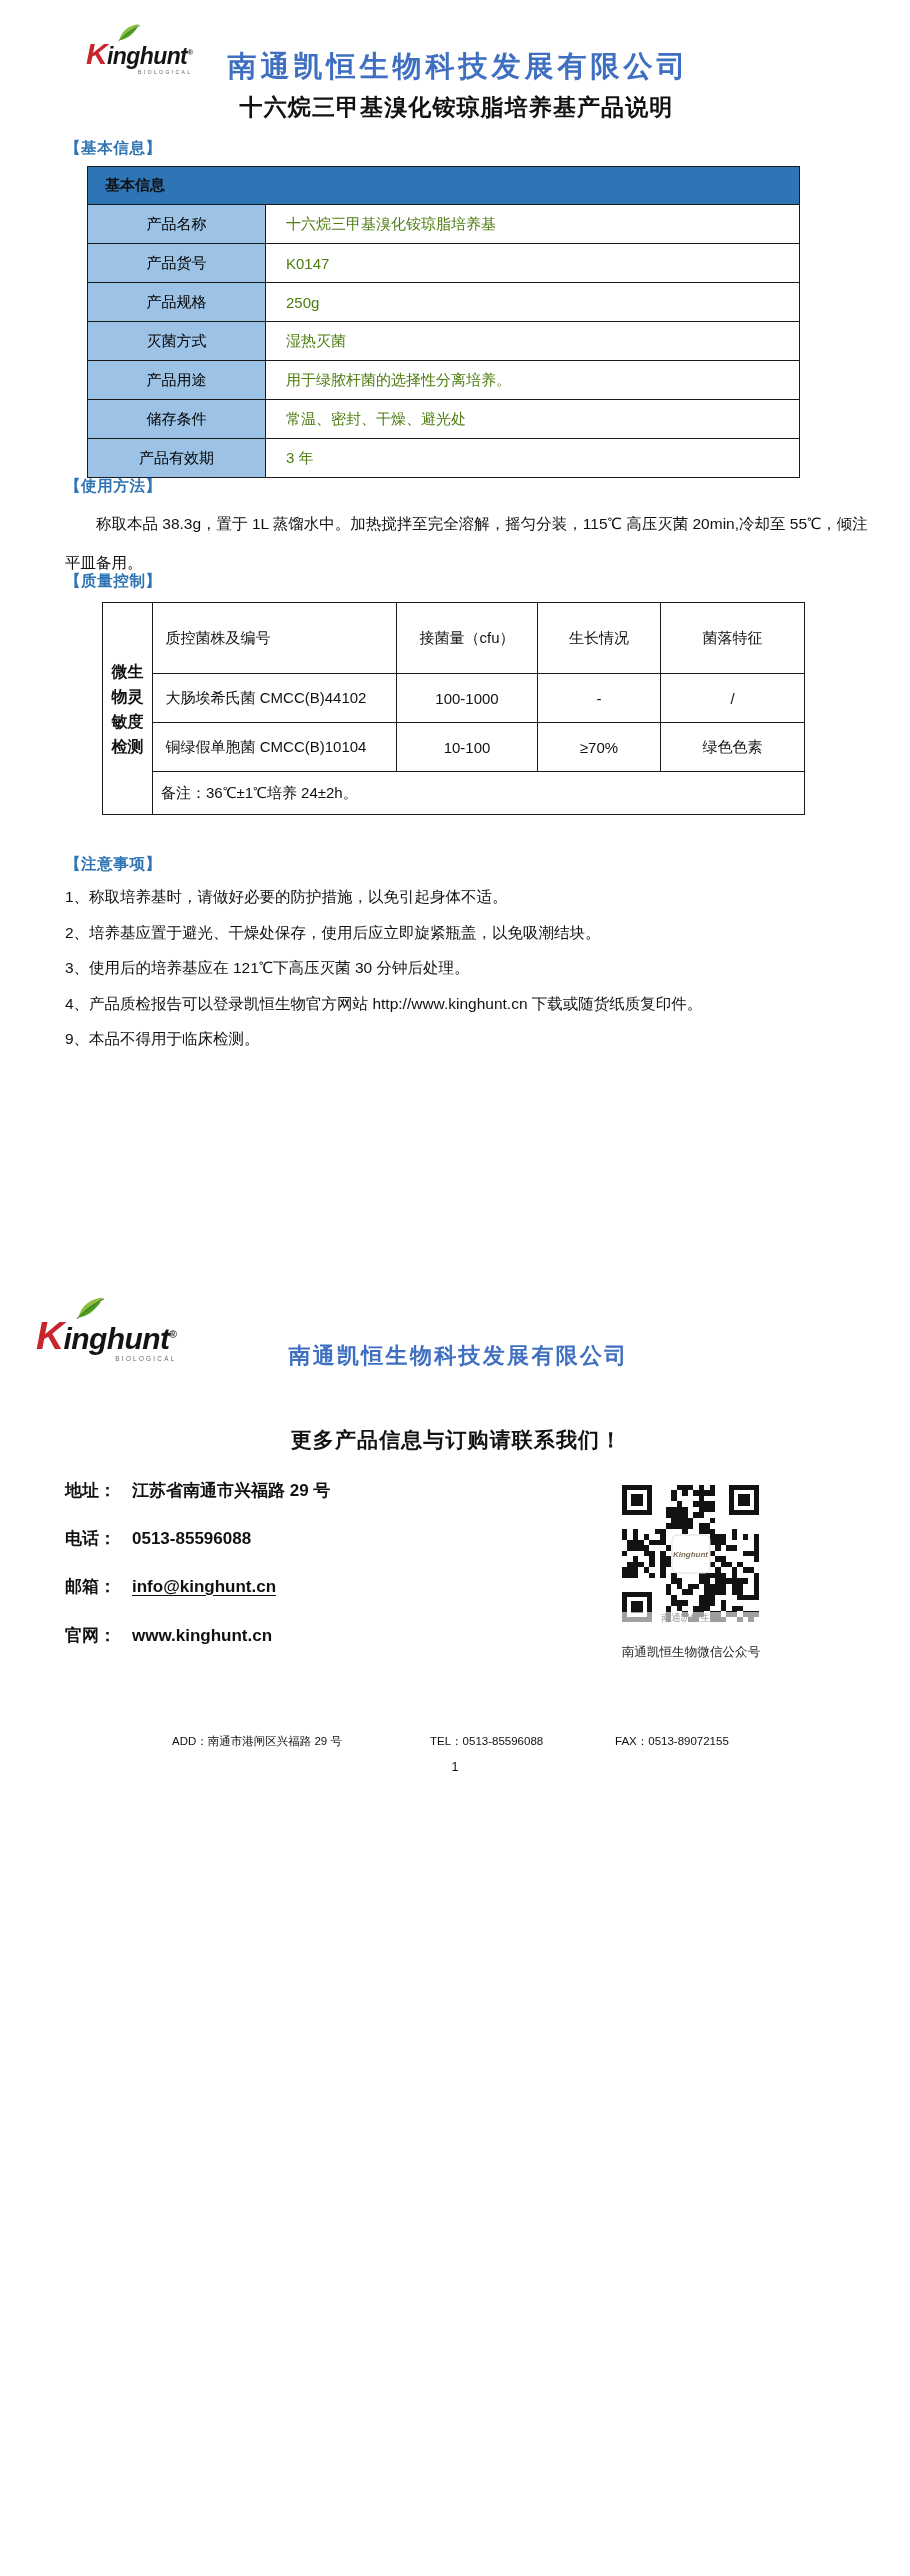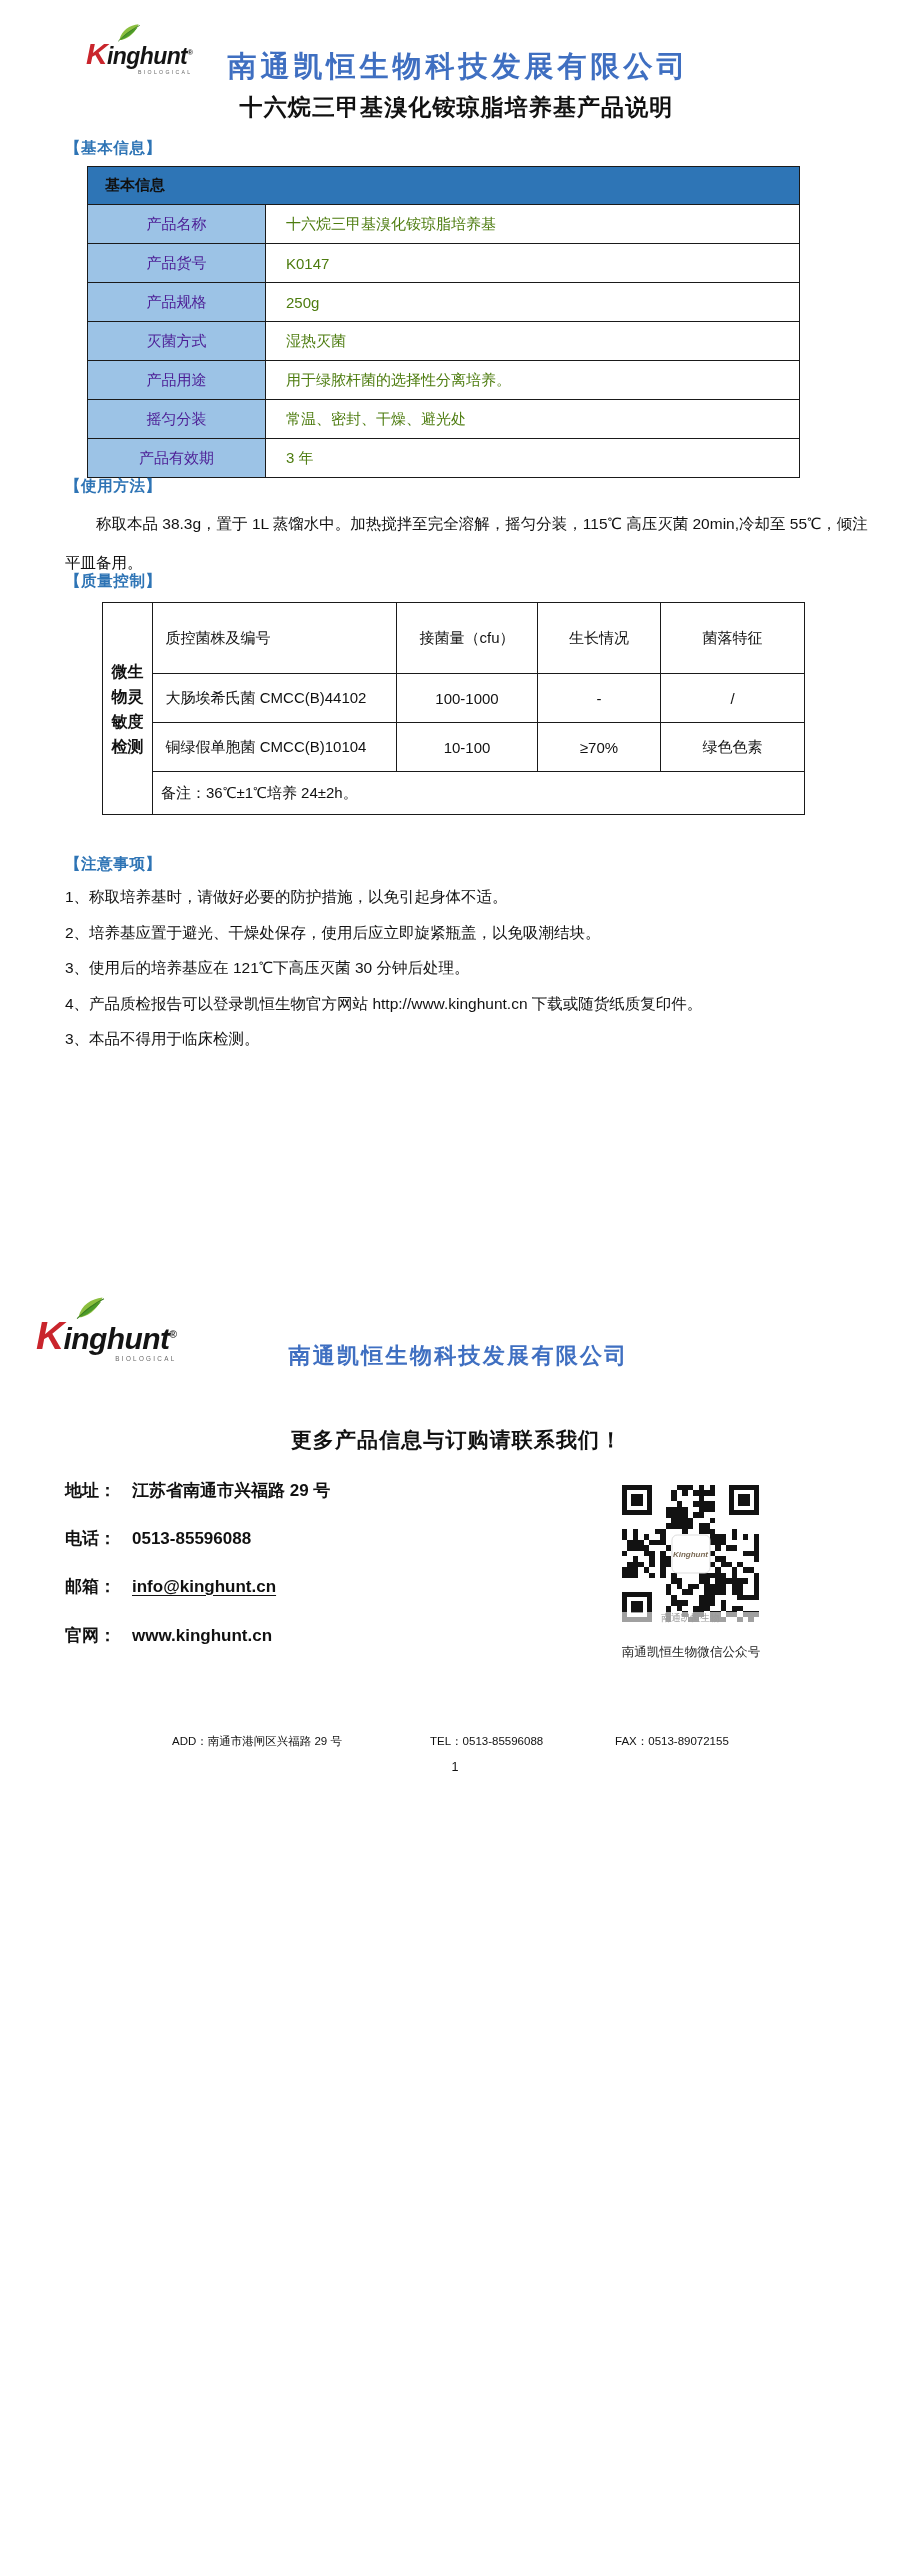--- a/index.html
+++ b/index.html
@@ -38,21 +38,21 @@
   .sec-heading{position:absolute;left:65px;color:#2e74b5;font-weight:700;font-size:15.5px;letter-spacing:0.6px;}
   .sec-basic{top:138px;}
   .sec-usage{top:476px;}
   .sec-qc{top:571px;}
   .sec-notes{top:854px;}
   
   .basic-wrap{position:absolute;left:87px;top:166px;width:713px;}
   table{border-collapse:collapse;table-layout:fixed;width:100%;}
   .basic-table td{border:1.1px solid #1a1a1a;font-size:15px;vertical-align:middle;}
   .basic-table .thead td{background:#2e75b6;font-weight:700;padding-left:17px;height:35px;color:#111;}
-  .basic-table .label{background:#9cc3e6;text-align:center;height:36px;color:#4c1d95;}
+  .basic-table .label{background:#9cc3e6;text-align:center;height:36px;color:#000000;}
   .basic-table .value{background:#fff;padding-left:20px;color:#4d7c0f;}
   
   .usage-para{
     position:absolute;left:65px;top:504px;width:803px;
     font-size:15.5px;line-height:39px;text-indent:2em;color:#111;
   }
   
   .qc-wrap{position:absolute;left:102px;top:602px;width:703px;}
   .qc-table{border:1.1px solid #1a1a1a;border-bottom:1.7px solid #3a3a3a;}
   .qc-table td{border:0.6px solid #1a1a1a;font-size:15px;vertical-align:middle;color:#111;background:#fff;margin-left:26px;}
@@ -150,21 +150,21 @@
           </tr>
         <tr>
             <td class="label">灭菌方式</td>
             <td class="value">湿热灭菌</td>
           </tr>
         <tr>
             <td class="label">产品用途</td>
             <td class="value">用于绿脓杆菌的选择性分离培养。</td>
           </tr>
         <tr>
-            <td class="label">摇匀分装</td>
+            <td class="label">储存条件</td>
             <td class="value">常温、密封、干燥、避光处</td>
           </tr>
         <tr>
             <td class="label">产品有效期</td>
             <td class="value">3 年</td>
           </tr>
       </tbody>
     </table>
   </div>
 
@@ -207,21 +207,21 @@
         </tr>
       </tbody>
     </table>
   </div>
 
   <div class="sec-heading sec-notes">【注意事项】</div>
   <div class="note-item" style="top:887px">1、称取培养基时，请做好必要的防护措施，以免引起身体不适。</div>
   <div class="note-item" style="top:923px">2、培养基应置于避光、干燥处保存，使用后应立即旋紧瓶盖，以免吸潮结块。</div>
   <div class="note-item" style="top:958px">3、使用后的培养基应在 121℃下高压灭菌 30 分钟后处理。</div>
   <div class="note-item" style="top:994px">4、产品质检报告可以登录凯恒生物官方网站 http://www.kinghunt.cn 下载或随货纸质复印件。</div>
-  <div class="note-item" style="top:1029px">3、本品不得用于临床检测。</div>
+  <div class="note-item" style="top:1029px">9、本品不得用于临床检测。</div>
 
   <div class="logo logo-bottom">
     <span class="leaf">
       <svg width="33" height="24" viewBox="0 0 46 34">
         <path d="M6 30 C10 12 24 4 40 2 C34 16 24 26 10 30 Z" fill="#8cbf3f"></path>
         <path d="M8 30 C14 20 24 12 38 8 C30 18 20 26 8 30 Z" fill="#4c9a2a"></path>
         <path d="M4 32 C14 22 26 12 42 4" stroke="#3c7d20" stroke-width="1.5" fill="none"></path>
       </svg>
     </span>
     <div class="brandline"><span class="k">K</span><span class="rest">inghunt</span><span class="reg">®</span></div>

